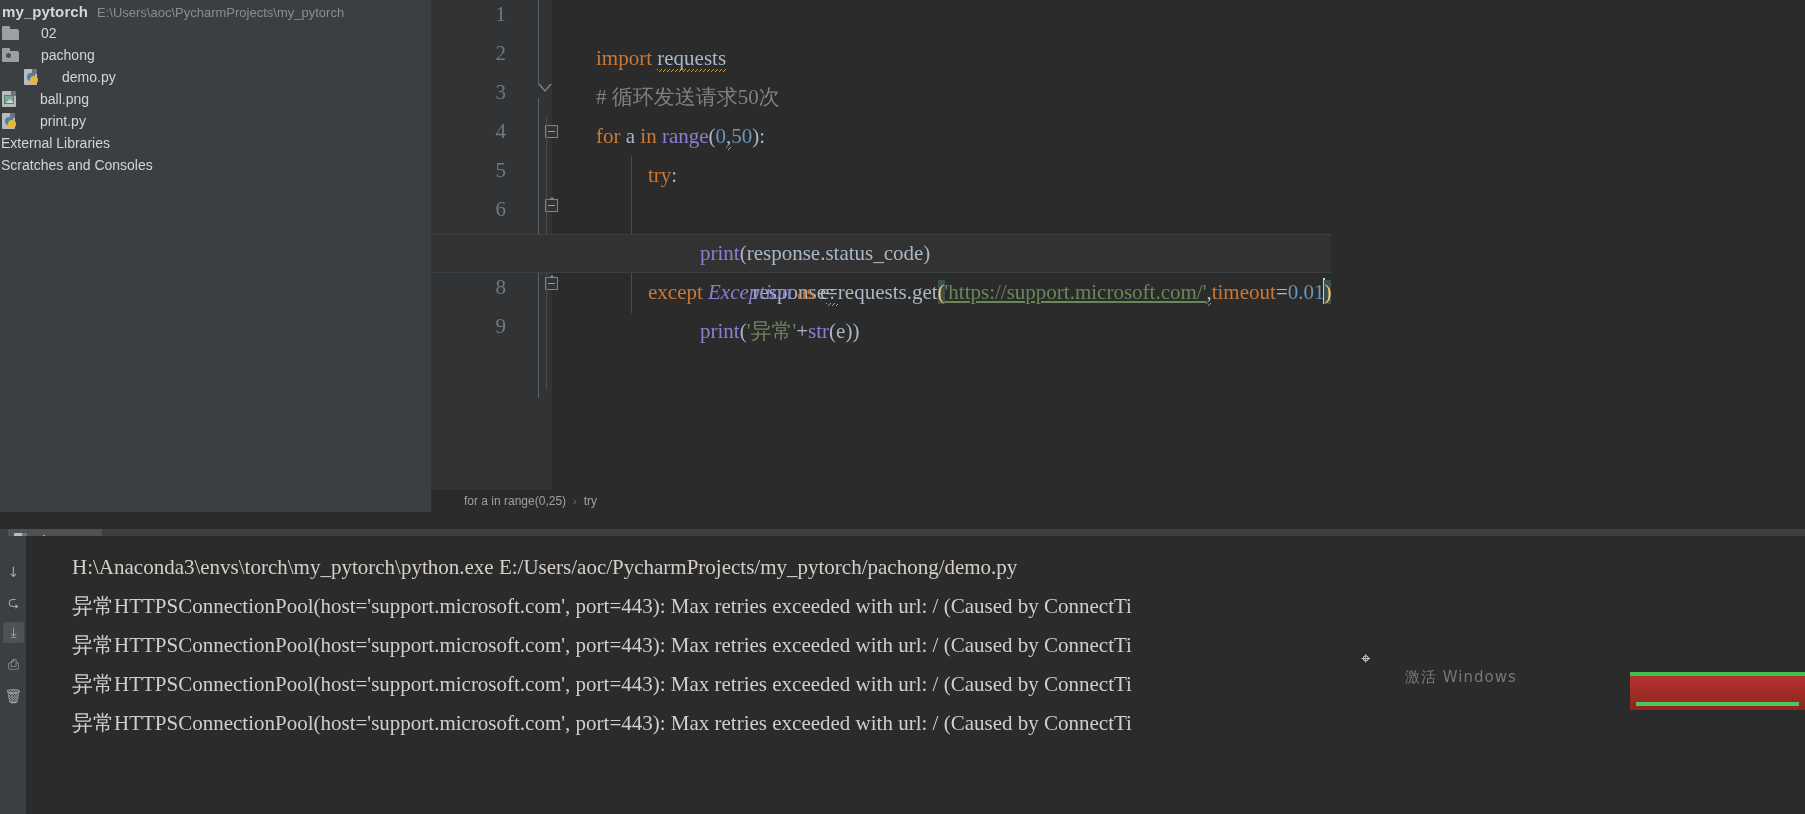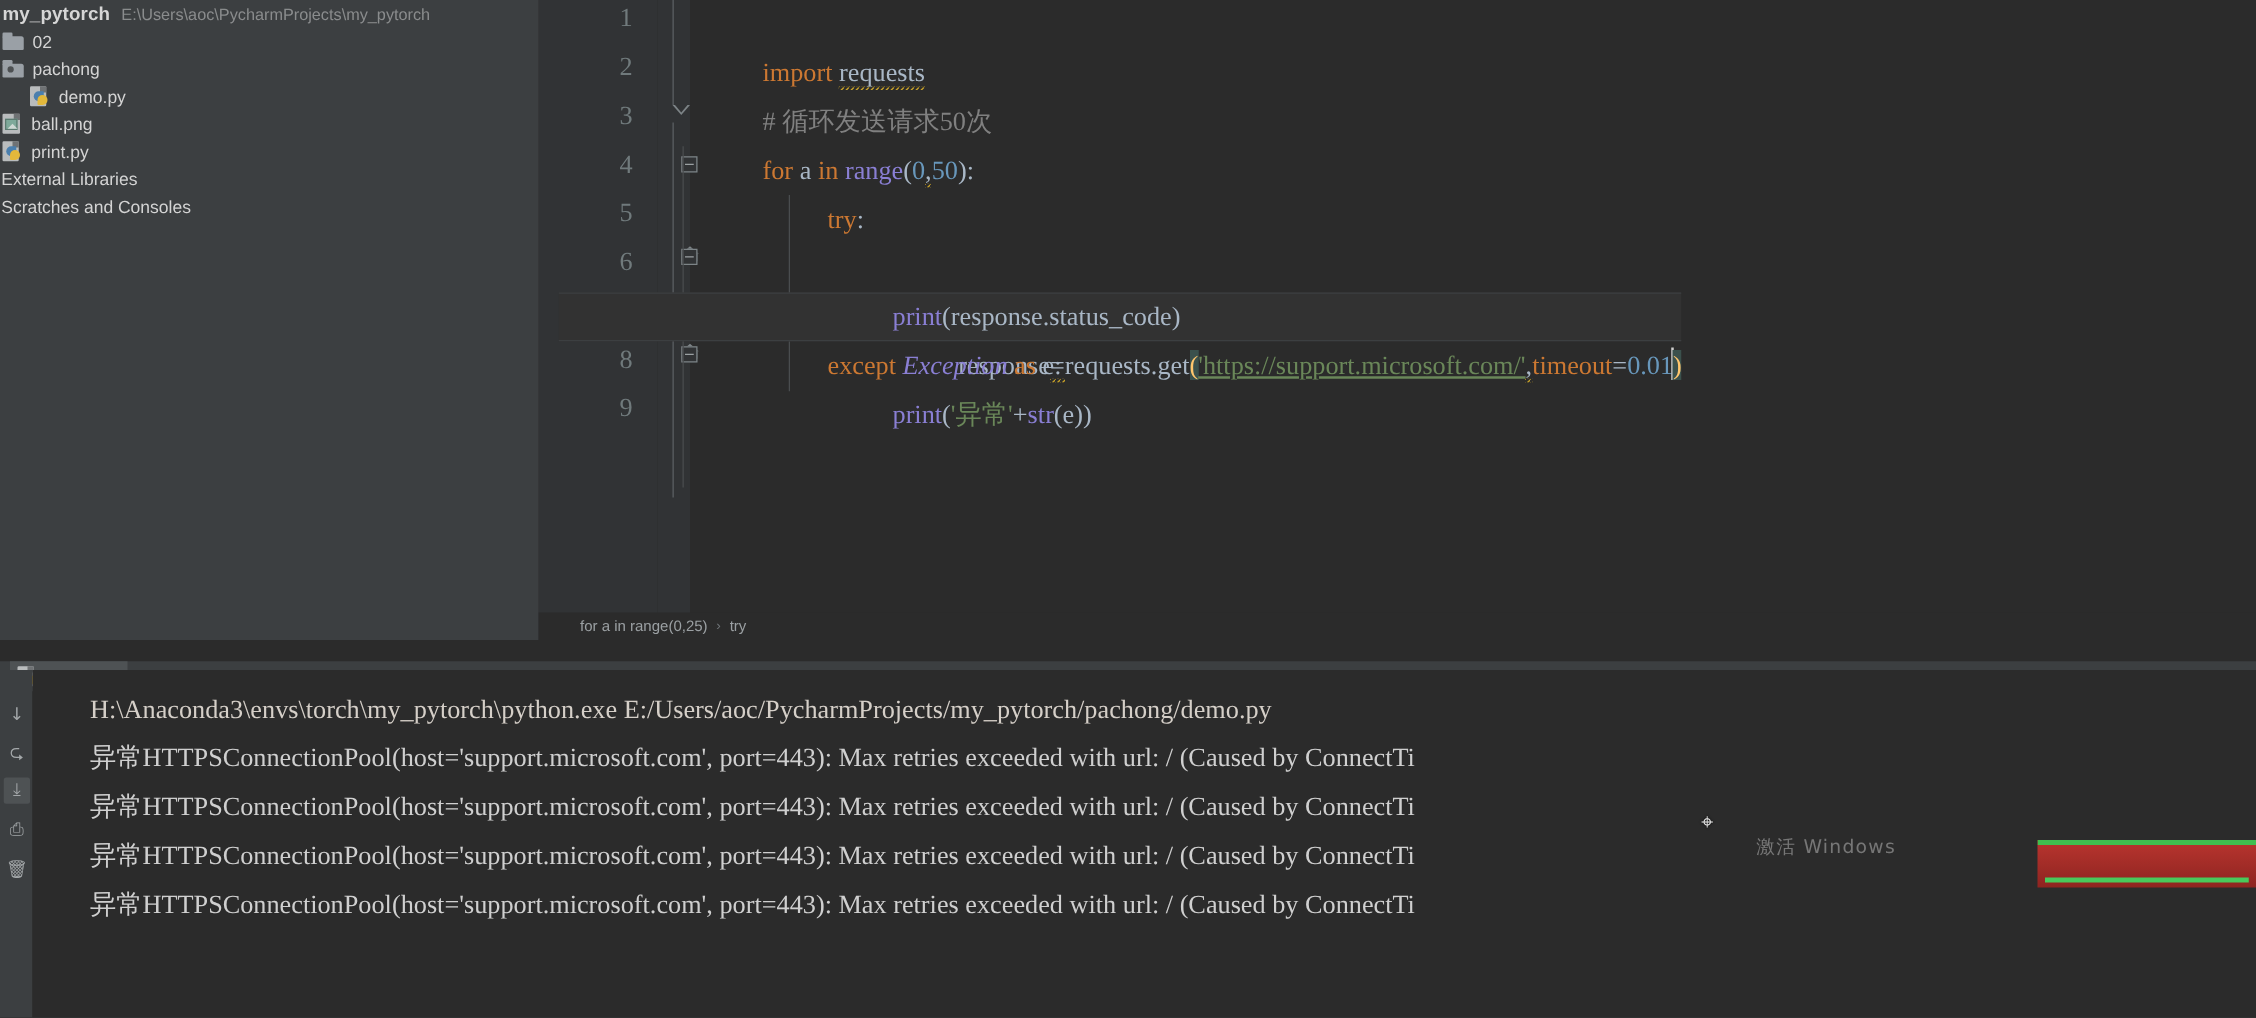--- a/index.html
+++ b/index.html
@@ -25,21 +25,21 @@
   }
   .proj-name { font-size: 15px; font-weight: bold; color: #d6d6d6; letter-spacing: .1px; }
   .proj-path { font-size: 13px; color: #8a8c8d; }
 
   .tree-row {
     display: flex; align-items: center;
     height: 22px; white-space: nowrap;
     font-size: 14px; color: #d4d4d4;
   }
   .tree-row .ti { flex: 0 0 auto; display: inline-block; position: relative; }
-  .tree-label { margin-left: 7px; }
+  .tree-label { margin-left: 22px; }
 
   .ind-1 { padding-left: 2px; }
   .ind-2 { padding-left: 24px; }
 
   
   .ic-folder { width: 17px; height: 14px; }
   .ic-folder .body {
     position: absolute; left: 0; top: 3px;
     width: 17px; height: 11px; background: #9aa0a6; border-radius: 1px 2px 1px 1px;
   }
@@ -155,21 +155,21 @@
     border-bottom: 5px solid #313335;
   }
 
   #codearea {
     position: absolute; left: 121px; top: 0;
     right: 0; height: 588px;
     font-family: "Liberation Serif", serif;
     font-size: 21px;
   }
   .cl {
-    position: absolute; left: 16px; white-space: pre;
+    position: absolute; left: 2px; white-space: pre;
     height: 39px; line-height: 39px;
   }
   .caretline {
     position: absolute; left: -121px; right: 0;
     height: 39px; background: #323232;
     border-top: 1px solid #3c3f41; border-bottom: 1px solid #3c3f41;
   }
   .indentguide {
     position: absolute; width: 1px; background: #4a4d4f;
   }

